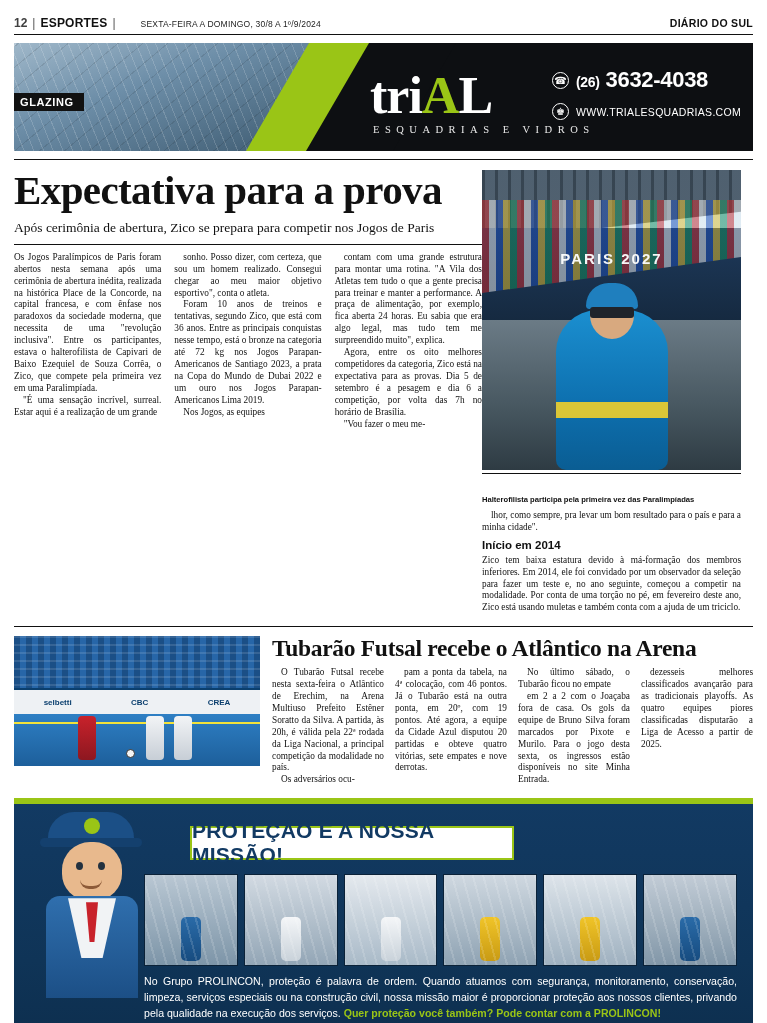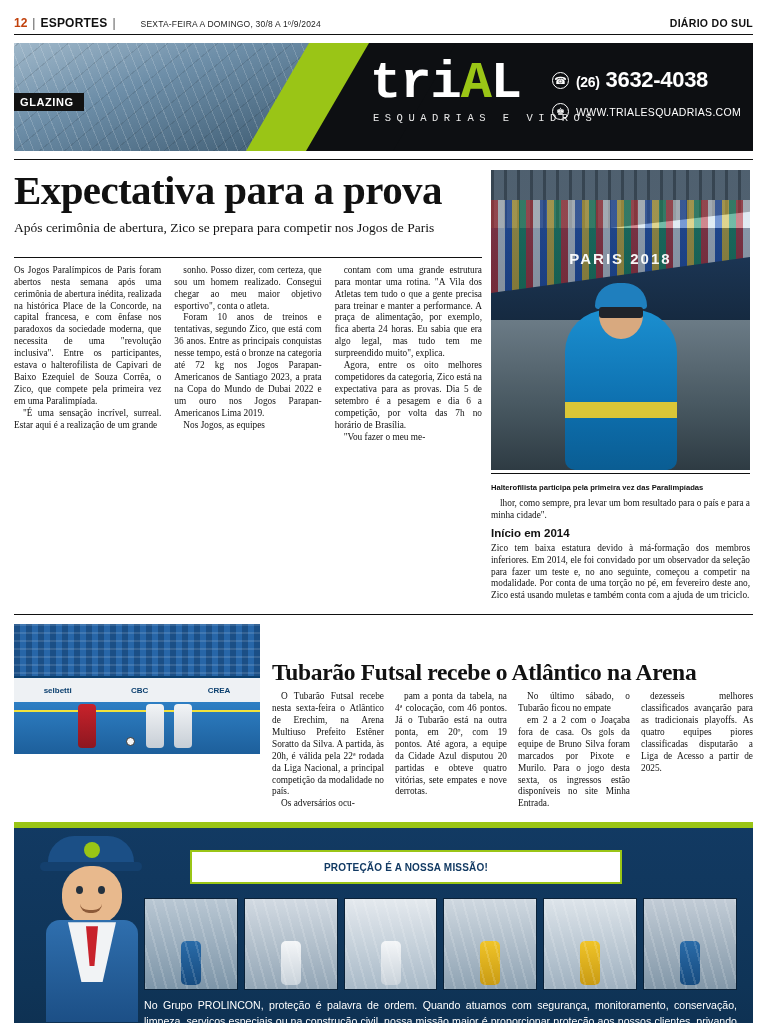--- a/index.html
+++ b/index.html
@@ -13,21 +13,21 @@
   }
   .page { position: relative; width: 767px; height: 1023px; padding: 0 14px; }
 
   
   .masthead {
     display: flex; align-items: baseline;
     border-bottom: 1.5px solid #111;
     padding: 16px 0 4px 0;
     font-family: "Liberation Sans", sans-serif;
   }
-  .mh-page { font-weight: bold; font-size: 12px; color: #c2410c; }
+  .mh-page { font-weight: bold; font-size: 12px; color: #404040; }
   .mh-sep { margin: 0 5px; color: #555; font-size: 12px; }
   .mh-section { font-weight: bold; font-size: 12px; letter-spacing: .2px; }
   .mh-date { font-size: 8.5px; color: #222; margin-left: 20px; letter-spacing: .2px; }
   .mh-brand { margin-left: auto; font-weight: bold; font-size: 10.5px; letter-spacing: .3px; }
 
   
   .ad-trial {
     position: relative;
     margin-top: 8px;
     height: 108px;
@@ -64,22 +64,22 @@
     clip-path: polygon(42% 0, 100% 0, 58% 100%, 0 100%);
     z-index: 2;
   }
   .ad-trial .chev2 {
     position: absolute; left: 292px; top: 0; width: 150px; height: 108px;
     background: #0d0f12;
     clip-path: polygon(42% 0, 100% 0, 58% 100%, 0 100%);
     z-index: 3;
   }
   .ad-trial .logo {
-    position: absolute; left: 356px; top: 18px; z-index: 5;
-    color: #fff; font-family: Liberation Mono, monospace;
+    position: absolute; left: 356px; top: 30px; z-index: 5;
+    color: #fff; font-family: Liberation Serif, serif;
   }
   .ad-trial .logo .word {
     font-size: 52px; font-weight: bold; letter-spacing: -1px; line-height: .9;
   }
   .ad-trial .logo .word .g { color: #9ac516; }
   .ad-trial .logo .sub {
     font-size: 10.5px; letter-spacing: 5.5px; margin-top: 4px; padding-left: 3px;
     color: #e9e9e9;
   }
   .ad-trial .contact {
@@ -91,32 +91,32 @@
     width: 17px; height: 17px; border-radius: 50%; border: 1.4px solid #fff;
     display: flex; align-items: center; justify-content: center; font-size: 10px;
     flex: 0 0 auto;
   }
   .ad-trial .contact .phone { font-size: 22px; font-weight: bold; letter-spacing: -.3px; }
   .ad-trial .contact .phone .ddd { font-size: 14px; font-weight: bold; }
   .ad-trial .contact .site { font-size: 10.5px; letter-spacing: .3px; }
 
   
   .hl-rule { border-top: 1.5px solid #111; margin-top: 8px; }
-  .main-grid { display: flex; gap: 9px; margin-top: 10px; }
+  .main-grid { display: flex; gap: 0; margin-top: 10px; }
   .main-left { width: 468px; }
   .main-right { width: 259px; }
   h1.headline {
     font-family: "Liberation Serif", serif;
     font-weight: bold; font-size: 41px; line-height: 1.02;
     margin: 0 0 8px 0; letter-spacing: -.6px;
   }
   .subhead {
     font-family: "Liberation Serif", serif;
     font-size: 13.5px; line-height: 1.25; margin: 0 0 7px 0;
-    border-bottom: 1px solid #111; padding-bottom: 20px;
+    border-bottom: 1px solid #111; padding-bottom: 7px;
   }
   .cols3 { column-count: 3; column-gap: 13px; }
   .cols3 p, .cols4 p {
     margin: 0 0 0 0; text-indent: 9px; text-align: justify;
     font-size: 9.3px; line-height: 1.285; hyphens: auto;
   }
   .cols3 p.first { text-indent: 0; }
   .cols3 h3, .cols4 h3 {
     font-family: "Liberation Sans", sans-serif;
     font-size: 11.5px; font-weight: bold; margin: 5px 0 3px 0; line-height: 1.1;
@@ -182,21 +182,21 @@
     width:52px; height:26px; border-radius:26px 26px 4px 4px;
     background:#1f7fbe;
   }
   .photo-paris .person .glasses {
     position:absolute; left:50%; top:42px; transform:translateX(-50%);
     width:44px; height:11px; border-radius:3px; background:#20242b;
   }
   .photo-caption {
     font-family: "Liberation Sans", sans-serif;
     font-size: 7.6px; font-weight: bold; line-height: 1.2;
-    padding: 9px 0 0 0;
+    padding: 21px 0 0 0;
     border-top: 1px solid #111; margin-top: 3px;
   }
 
   
   .futsal { margin-top: 12px; border-top: 1.5px solid #111; padding-top: 9px; display: flex; gap: 12px; }
   .futsal-photo {
     width: 246px; height: 130px; position: relative; overflow: hidden;
     background: #0d5aa0;
   }
   .futsal-photo .stands {
@@ -223,39 +223,39 @@
   .futsal-photo .pl {
     position:absolute; bottom:6px; width:18px; height:44px; border-radius:4px;
   }
   .futsal-photo .pl.a { left:64px; background:linear-gradient(#c8222b,#8d1720); }
   .futsal-photo .pl.b { left:132px; background:linear-gradient(#f2f4f6,#c7ced6); }
   .futsal-photo .pl.c { left:160px; background:linear-gradient(#f2f4f6,#c7ced6); }
   .futsal-photo .ball {
     position:absolute; bottom:8px; left:112px; width:9px; height:9px; border-radius:50%;
     background:#f4f4f4; border:1px solid #333;
   }
-  .futsal-right { flex: 1; margin-top: 36px; }
+  .futsal-right { flex: 1; }
   h2.futsal-title {
     font-family:"Liberation Serif", serif; font-weight:bold;
     font-size: 23.5px; line-height:1.05; margin:0 0 6px 0; letter-spacing:-.3px;
   }
   .cols4 { column-count: 4; column-gap: 11px; }
 
   
   .ad-pro {
     position: relative; margin-top: 12px; height: 295px;
     background: linear-gradient(#123a63 0%, #0f3457 55%, #0c2b49 100%);
     overflow: hidden;
   }
   .ad-pro .topstripe { position:absolute; left:0; top:0; width:100%; height:6px; background:#9ac516; }
   .ad-pro .banner {
-    position:absolute; left:176px; top:28px; width:432px; height:34px;
+    position:absolute; left:176px; top:28px; width:324px; height:34px;
     background:#fff; border:2px solid #9ac516;
     display:flex; align-items:center; justify-content:center;
-    font-family:"Liberation Sans",sans-serif; font-weight:bold; font-size:10px;
+    font-family:"Liberation Sans",sans-serif; font-weight:bold; font-size:21px;
     color:#123a63; letter-spacing:.2px;
   }
   .ad-pro .mascot {
     position:absolute; left:18px; top:14px; width:120px; height:185px;
   }
   .ad-pro .mascot .hat {
     position:absolute; left:16px; top:0; width:86px; height:30px;
     background:#1b4f86; border-radius:40px 40px 6px 6px;
   }
   .ad-pro .mascot .brim {
@@ -380,21 +380,21 @@
         <p>Agora, entre os oito melhores competidores da categoria, Zico está na expectativa para as provas. Dia 5 de setembro é a pesagem e dia 6 a competição, por volta das 7h no horário de Brasília.</p>
         <p>"Vou fazer o meu me-</p>
       </div>
     </div>
     <div class="main-right">
       <div class="photo-paris">
         <div class="sky"></div>
         <div class="roof"></div>
         <div class="wall"></div>
         <div class="flags"></div>
-        <div class="sign">PARIS 2018</div>
+        <div class="sign">PARIS 2027</div>
         <div class="ground"></div>
         <div class="person">
           <div class="torso"></div>
           <div class="stripe"></div>
           <div class="head"></div>
           <div class="cap"></div>
           <div class="glasses"></div>
         </div>
       </div>
       <div class="photo-caption">Halterofilista participa pela primeira vez das Paralimpíadas</div>

